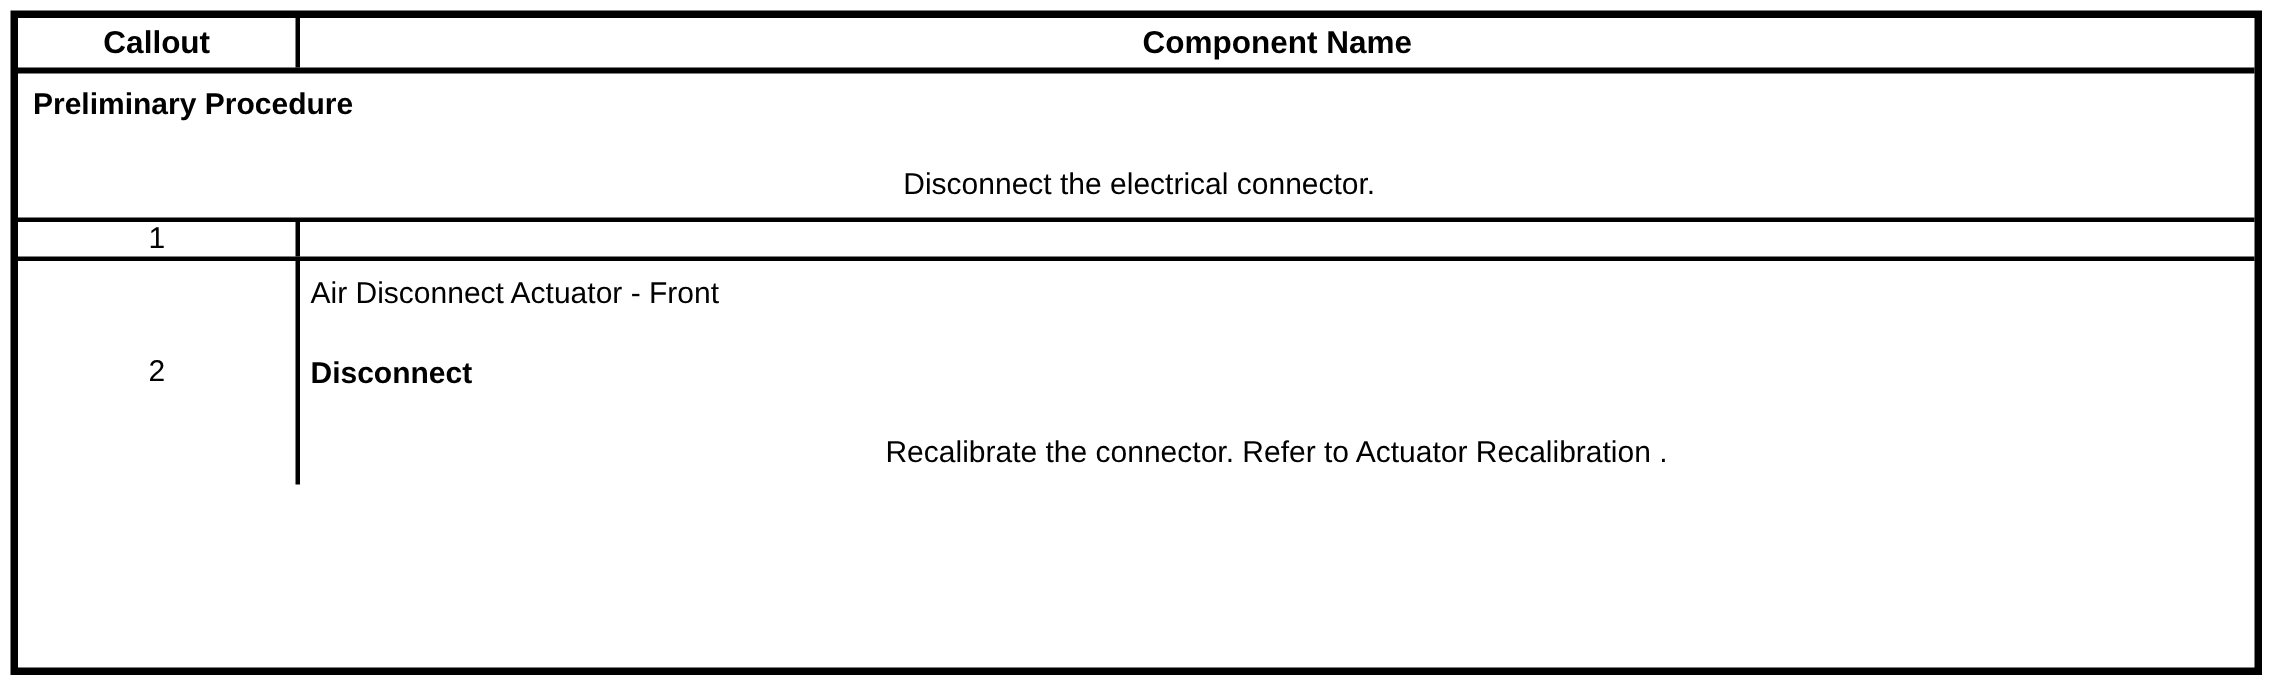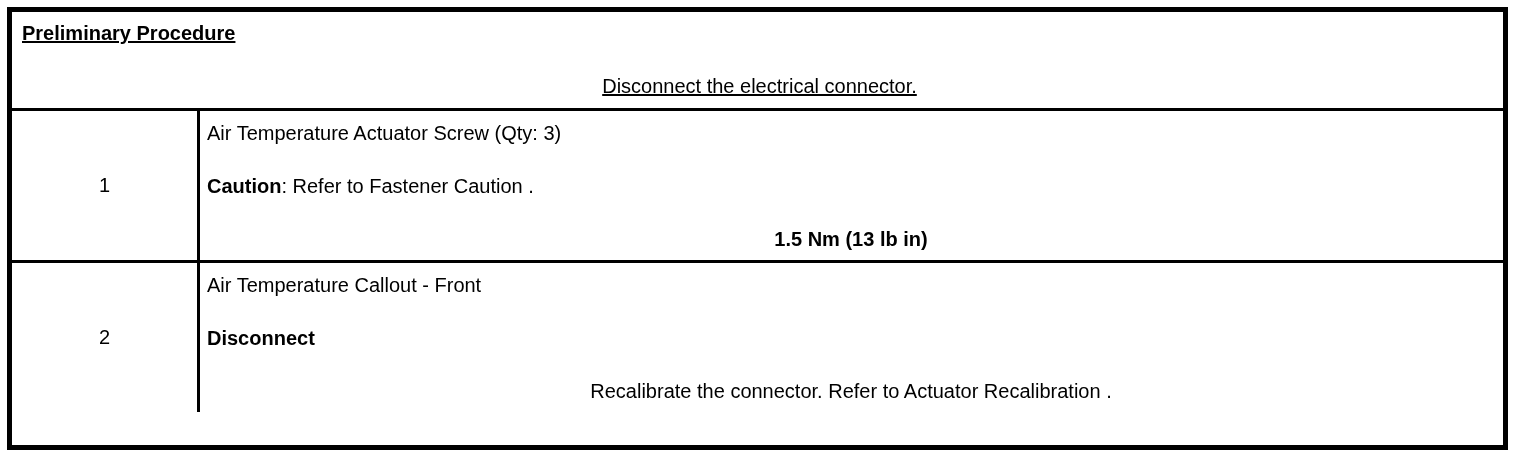--- a/index.html
+++ b/index.html
@@ -41,21 +41,20 @@
   .callout-col {
     width: 188px;
     flex: 0 0 188px;
     border-right: 3px solid #000000;
   }
   .name-col { flex: 1 1 auto; }
   .full-row {
     display: block;
     border-bottom: 3px solid #000000;
     padding: 10px 6px 11px 10px;
-    text-decoration: underline;
   }
   .body-row {
     border-bottom: 3px solid #000000;
   }
   .body-row.last { border-bottom: none; }
   .callout-cell {
     width: 188px;
     flex: 0 0 188px;
     border-right: 3px solid #000000;
     display: flex;
@@ -74,38 +73,37 @@
   }
   .cell-text p:last-child { margin-bottom: 0; text-align: center; }
   .bold { font-weight: bold; }
 </style>
 </head>
 <body>
 
 <div class="page">
   <div class="svc-table">
 
+    <div class="row header-row">
+      <div class="header-cell callout-col">Callout</div>
+      <div class="header-cell name-col">Component Name</div>
+    </div>
 
     <div class="full-row cell-text">
       <p class="bold">Preliminary Procedure</p>
       <p>Disconnect the electrical connector.</p>
     </div>
 
     <div class="row body-row">
       <div class="callout-cell">1</div>
-      <div class="component-cell cell-text">
-        <p>Air Temperature Actuator Screw (Qty: 3)</p>
-        <p><span class="bold">Caution</span><span>: Refer to Fastener Caution .</span></p>
-        <p class="bold">1.5 Nm (13 lb in)</p>
-      </div>
     </div>
 
     <div class="row body-row last">
       <div class="callout-cell">2</div>
       <div class="component-cell cell-text">
-        <p>Air Temperature Callout - Front</p>
+        <p>Air Disconnect Actuator - Front</p>
         <p class="bold">Disconnect</p>
         <p>Recalibrate the connector. Refer to Actuator Recalibration .</p>
       </div>
     </div>
 
   </div>
 </div>
 
 </body></html>

